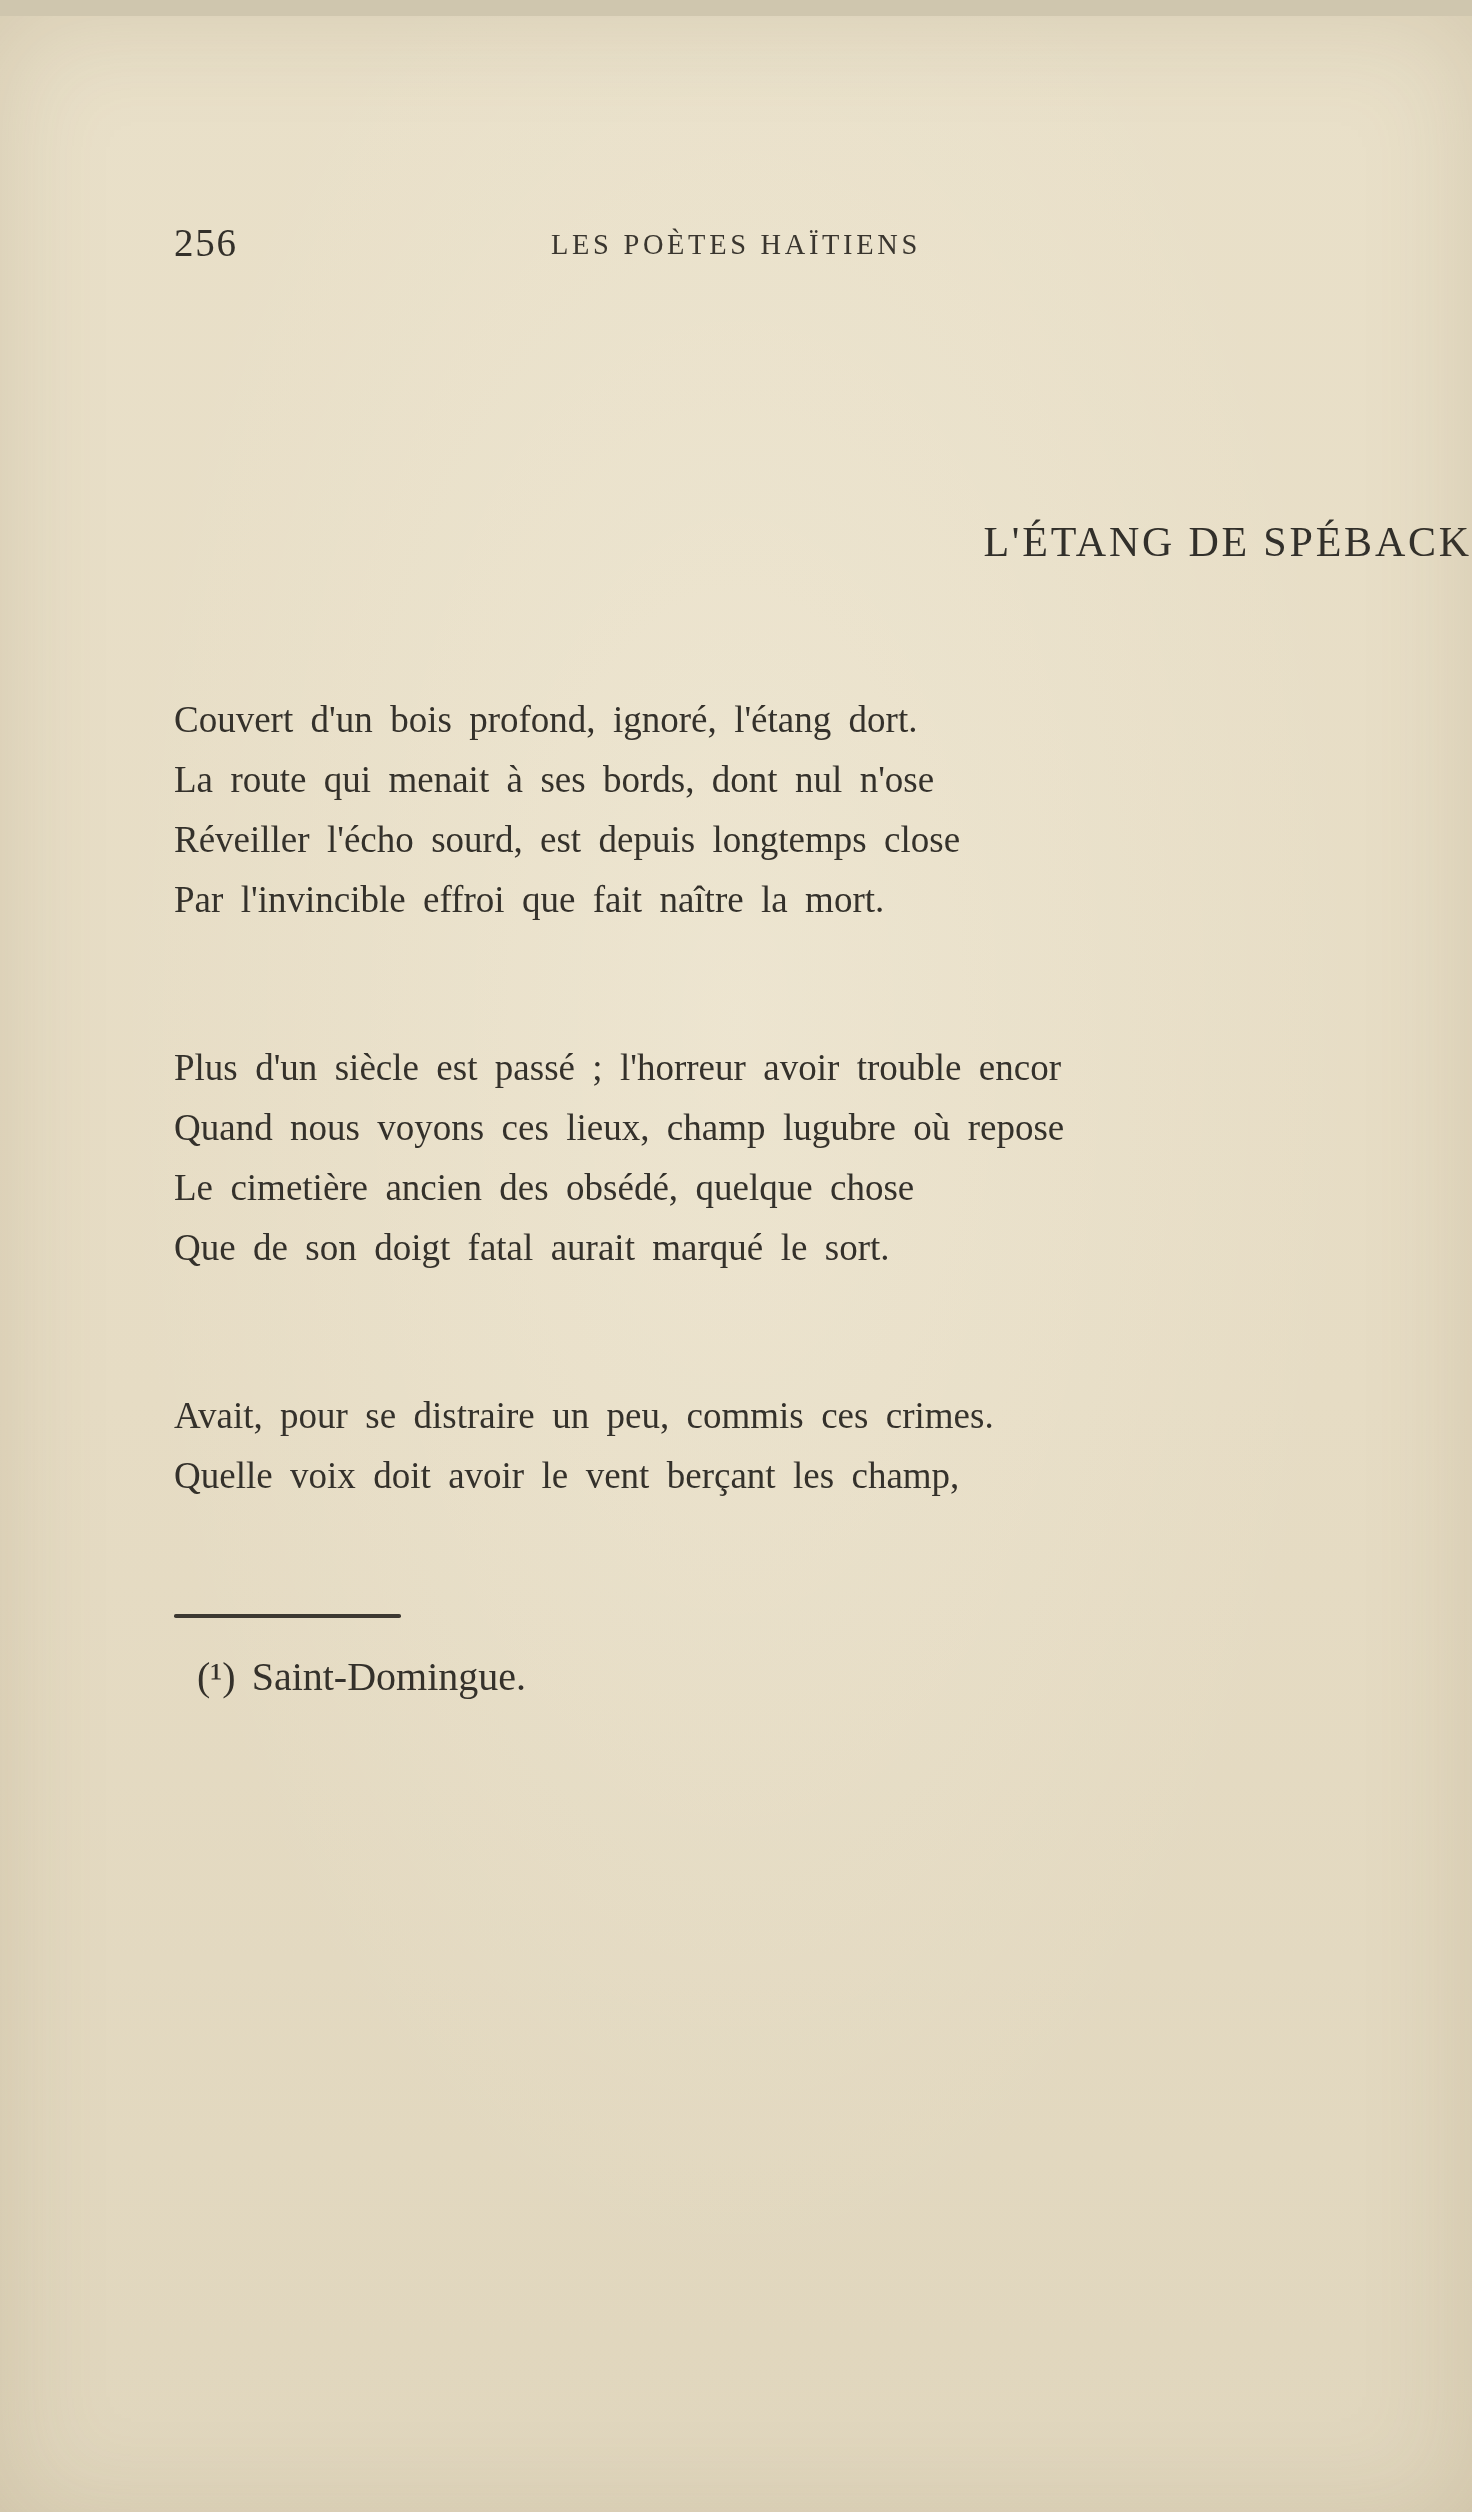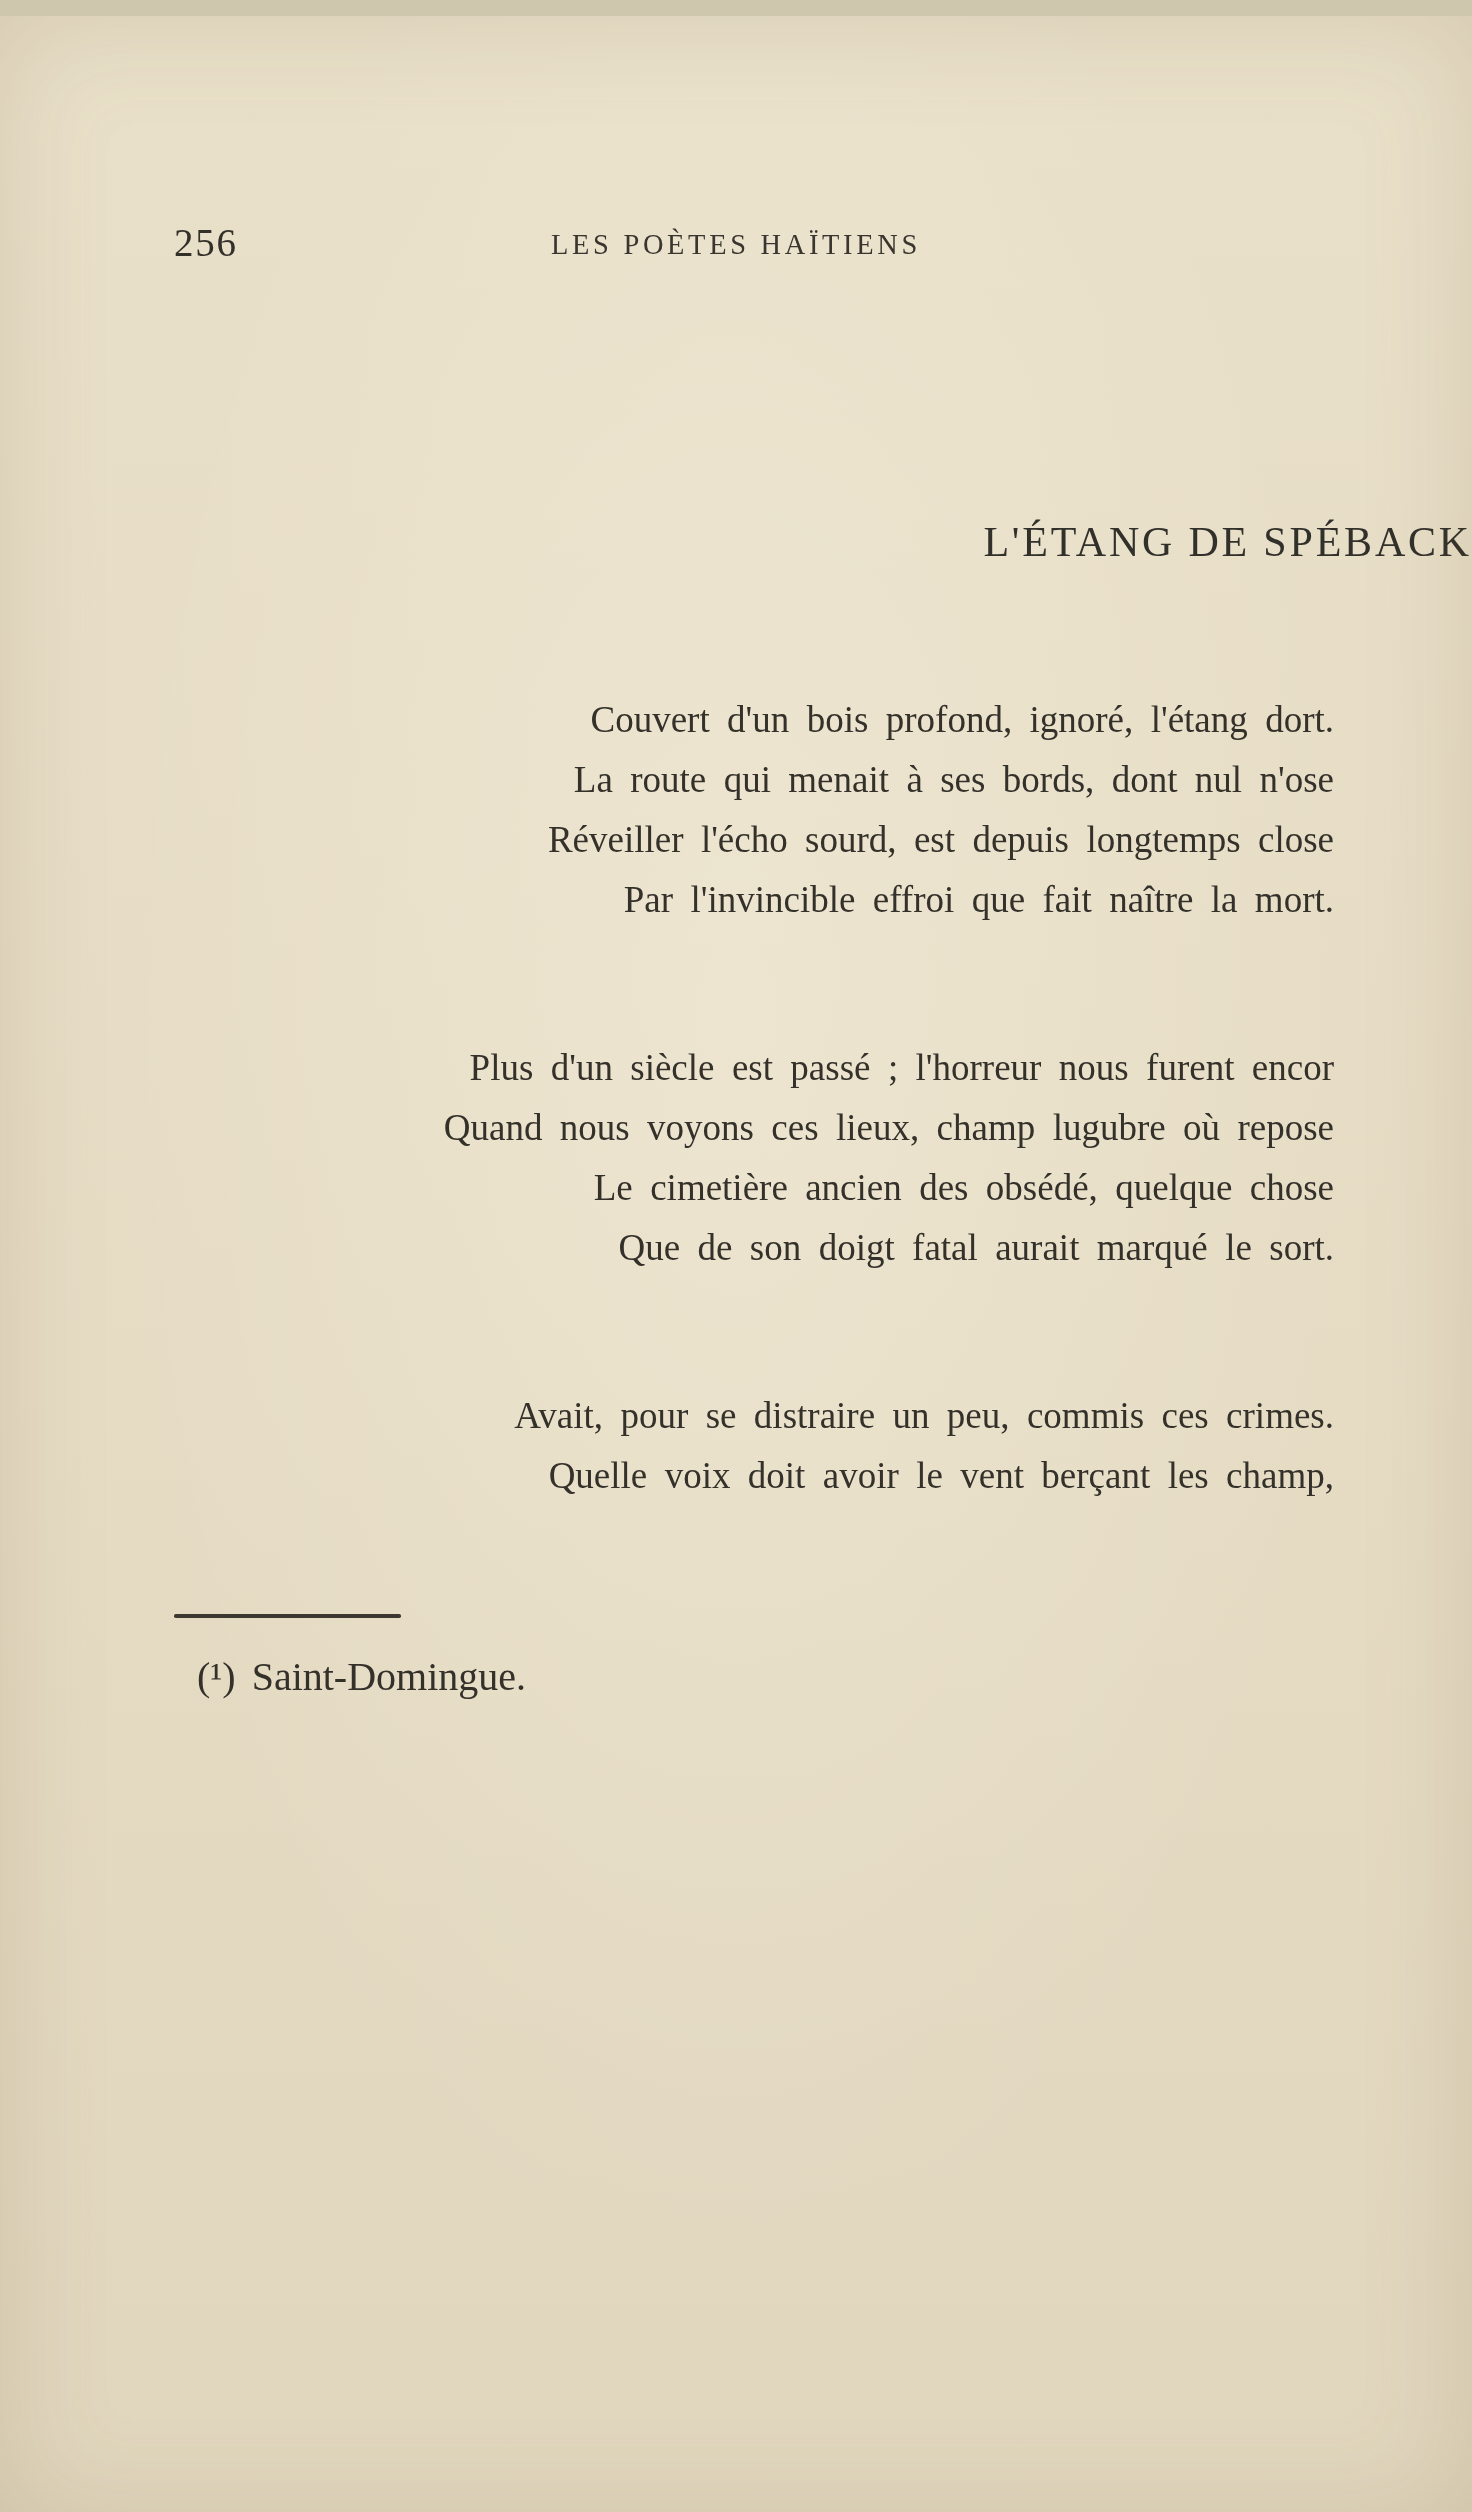--- a/index.html
+++ b/index.html
@@ -55,21 +55,20 @@
     text-align: right;
     font-weight: normal;
     font-size: 42px;
     letter-spacing: 2.8px;
     color: #32302b;
   }
   .poem {
     margin-top: 124px;
     margin-left: 174px;
     margin-right: 138px;
-    text-align: right;
   }
   .stanza {
     margin: 0 0 108px 0;
   }
   .stanza p {
     margin: 0;
     font-size: 37px;
     line-height: 60px;
     word-spacing: 0.22em;
     white-space: nowrap;
@@ -107,21 +106,21 @@
   <section class="poem">
 
     <div class="stanza">
       <p>Couvert d'un bois profond, ignoré, l'étang dort.</p>
       <p>La route qui menait à ses bords, dont nul n'ose</p>
       <p>Réveiller l'écho sourd, est depuis longtemps close</p>
       <p>Par l'invincible effroi que fait naître la mort.</p>
     </div>
 
     <div class="stanza">
-      <p>Plus d'un siècle est passé ; l'horreur nous furent encor</p>
+      <p>Plus d'un siècle est passé ; l'horreur avoir trouble encor</p>
       <p>Quand nous voyons ces lieux, champ lugubre où repose</p>
       <p>Le cimetière ancien des obsédé, quelque chose</p>
       <p>Que de son doigt fatal aurait marqué le sort.</p>
     </div>
 
 
     <div class="stanza">
       <p>Avait, pour se distraire un peu, commis ces crimes.</p>
       <p>Quelle voix doit avoir le vent berçant les champ,</p>
     </div>

